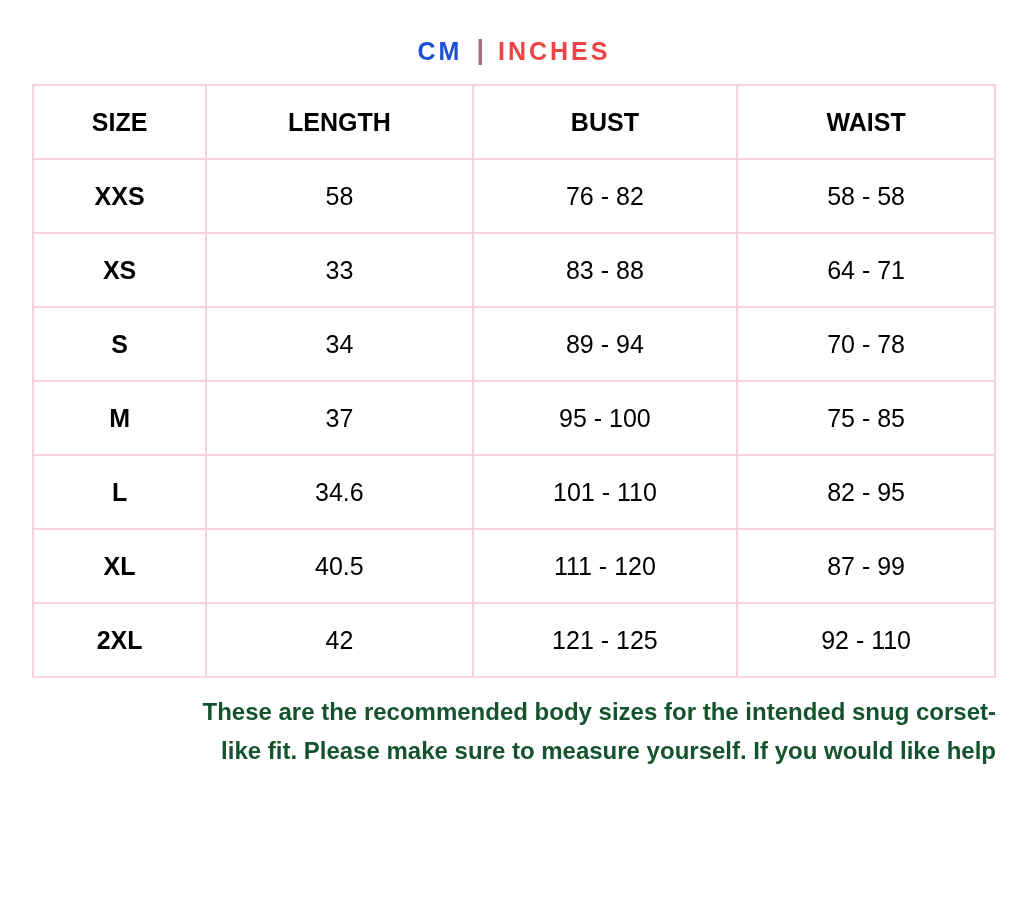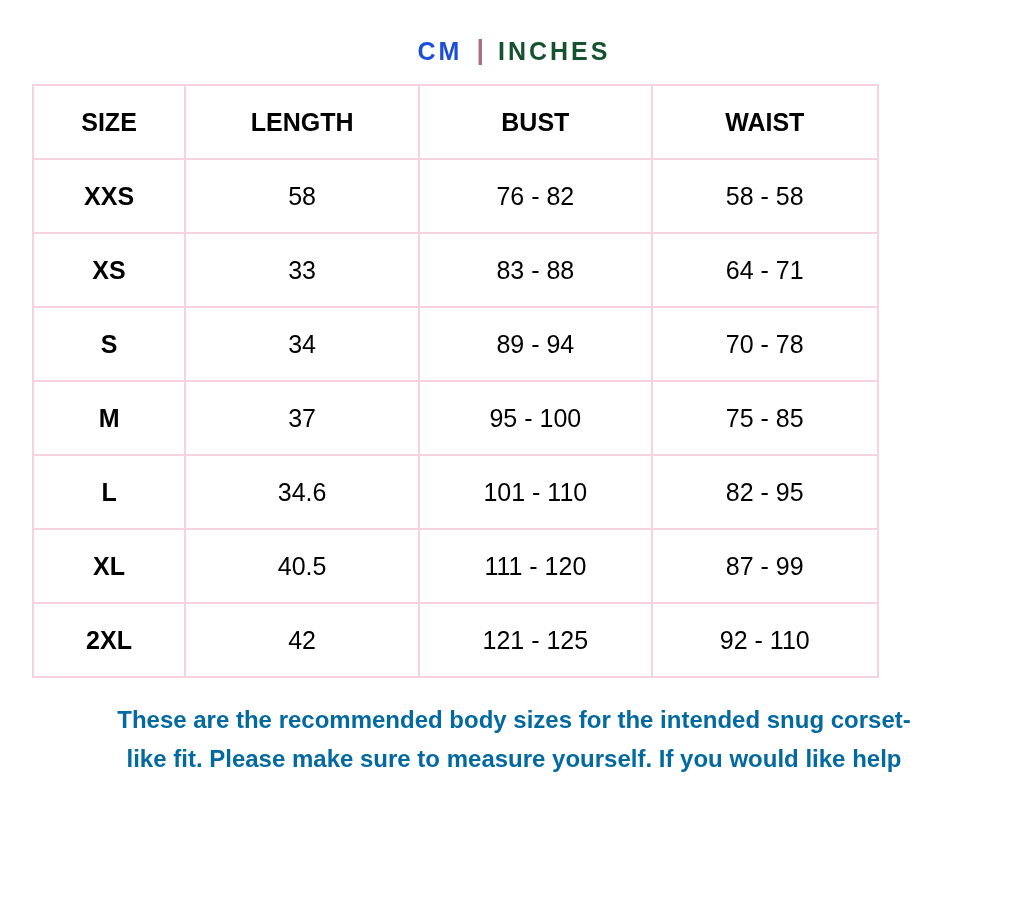--- a/index.html
+++ b/index.html
@@ -25,31 +25,31 @@
     margin-bottom: 16px;
     user-select: none;
   }
   .unit {
     font-size: 25px;
     font-weight: 700;
     letter-spacing: 3px;
     cursor: pointer;
   }
   .unit-cm { color: #1d4ed8; }
-  .unit-inches { color: #14532d; }
+  .unit-inches { color: #ef4444; }
   .toggle-divider {
     color: #a86e88;
     font-size: 27px;
     font-weight: 700;
     transform: translateY(-1px);
   }
 
   
   table.size-table {
-    width: 847px;
+    width: 964px;
     border-collapse: collapse;
     table-layout: fixed;
   }
   table.size-table th,
   table.size-table td {
     border: 2px solid #f6d1de;
     height: 74px;
     text-align: center;
     vertical-align: middle;
     font-size: 25px;
@@ -59,23 +59,23 @@
   table.size-table th { font-weight: 700; }
   table.size-table td.size-cell { font-weight: 700; }
   table.size-table td { font-weight: 400; }
   col.c-size   { width: 18.0%; }
   col.c-length { width: 27.7%; }
   col.c-bust   { width: 27.5%; }
   col.c-waist  { width: 26.8%; }
 
   
   .footer-note {
-    margin-top: 22px;
-    text-align: center;
-    color: #0369a1;
+    margin-top: 14px;
+    text-align: right;
+    color: #14532d;
     font-size: 24px;
     font-weight: 700;
     line-height: 39px;
   }
 </style>
 </head>
 <body>
 
 <div class="page">
 

